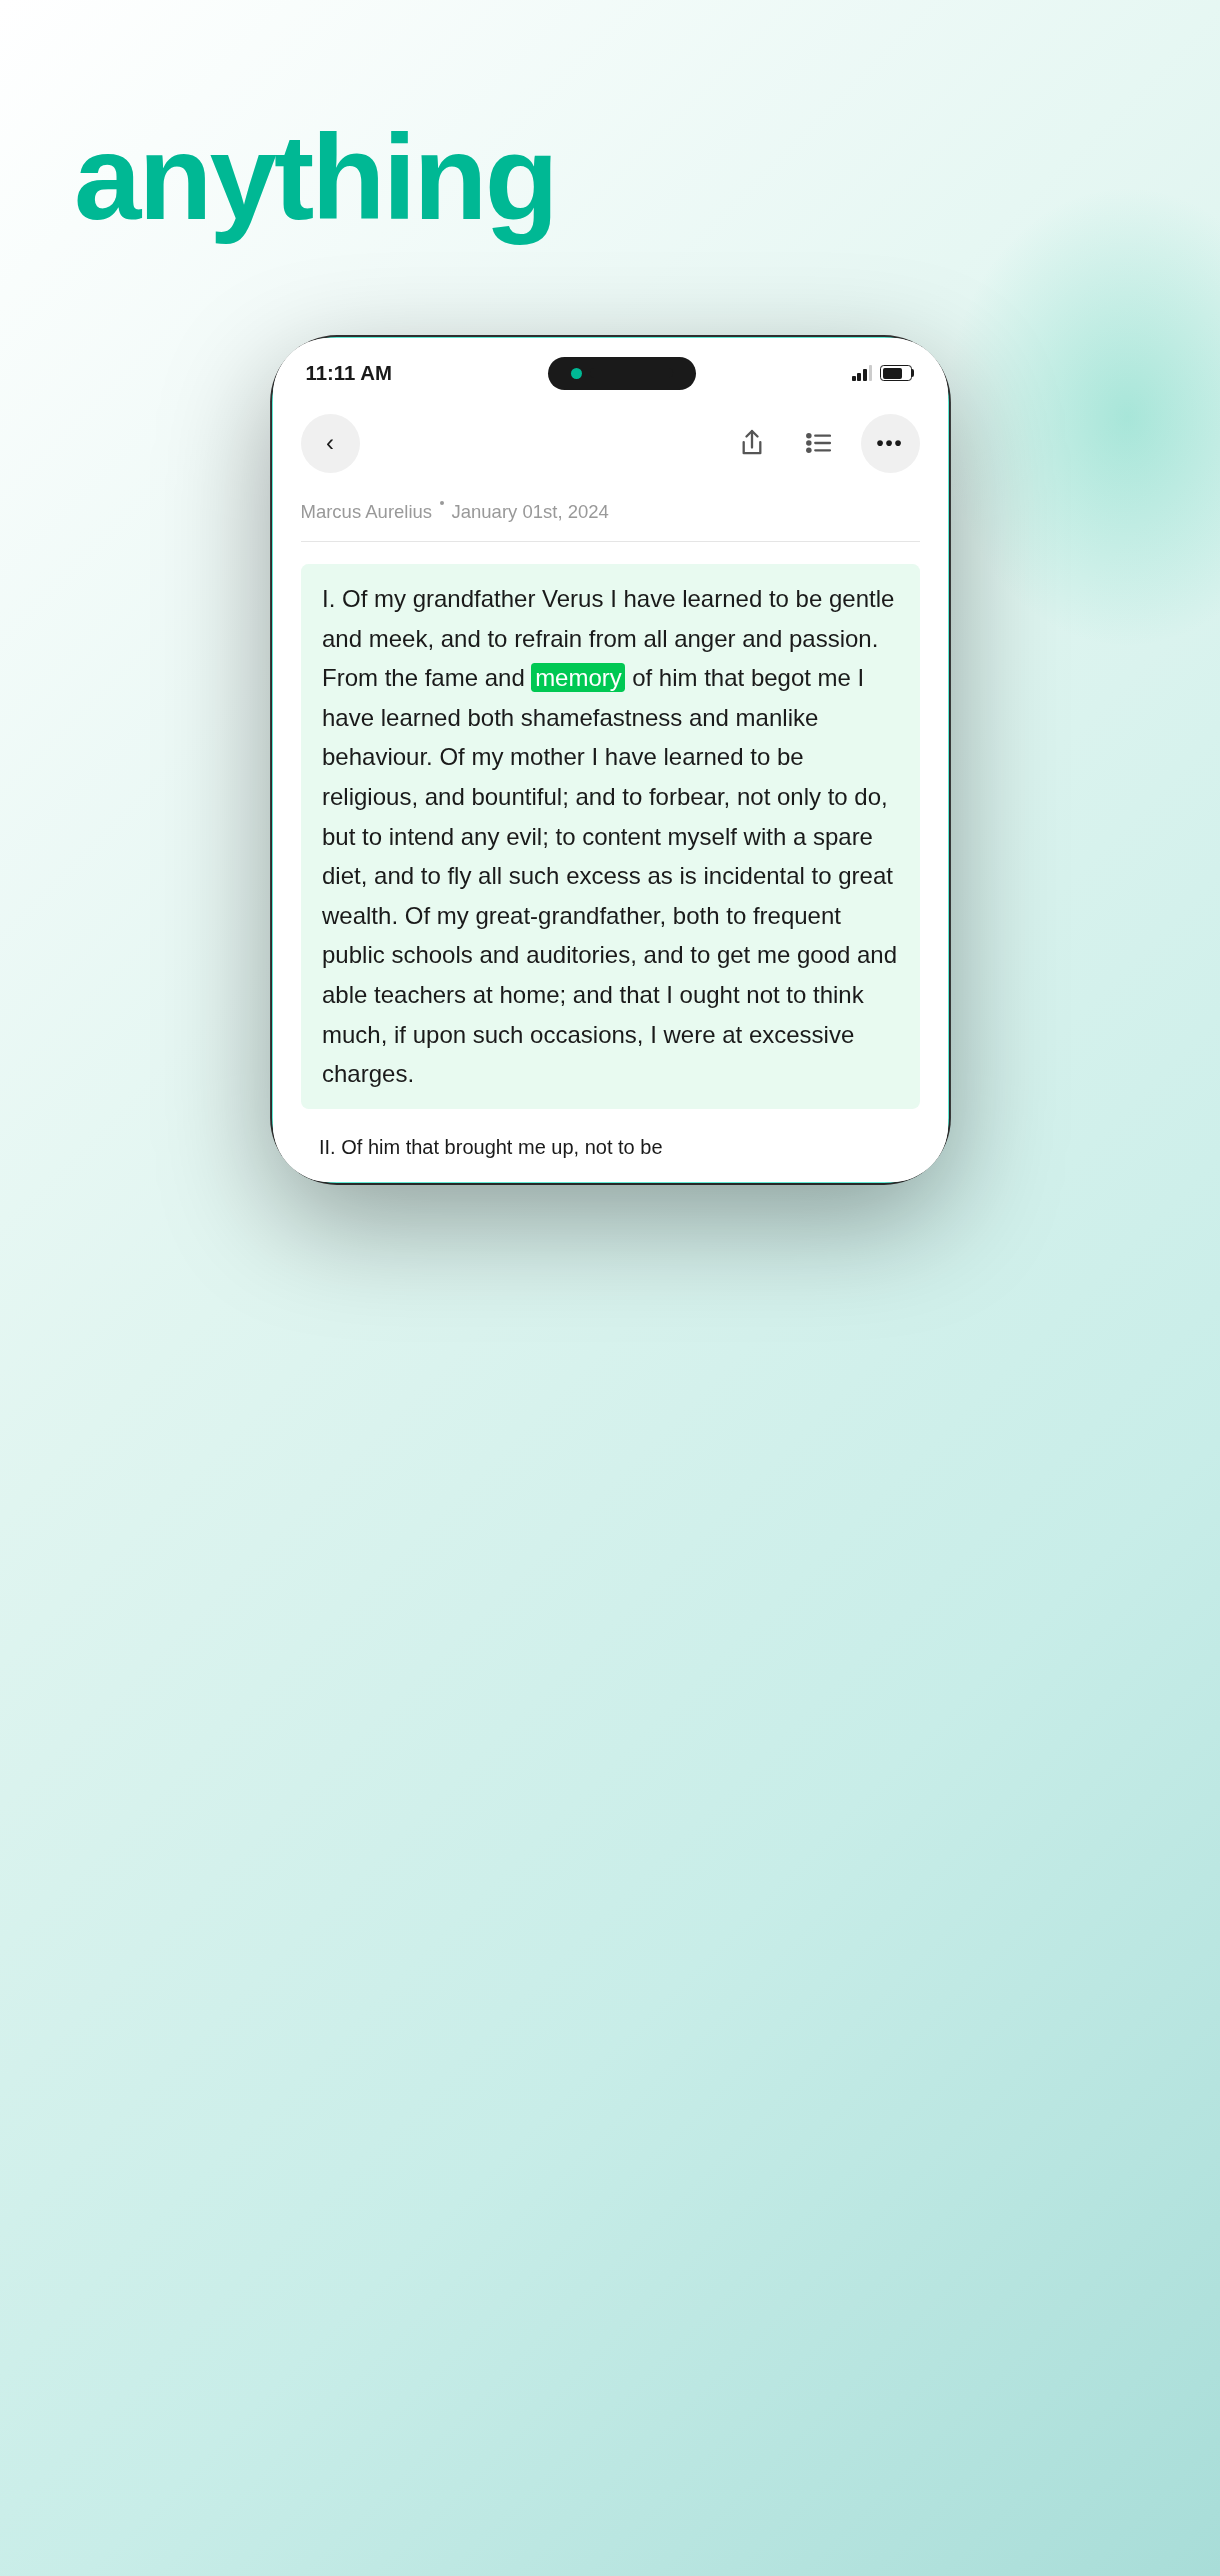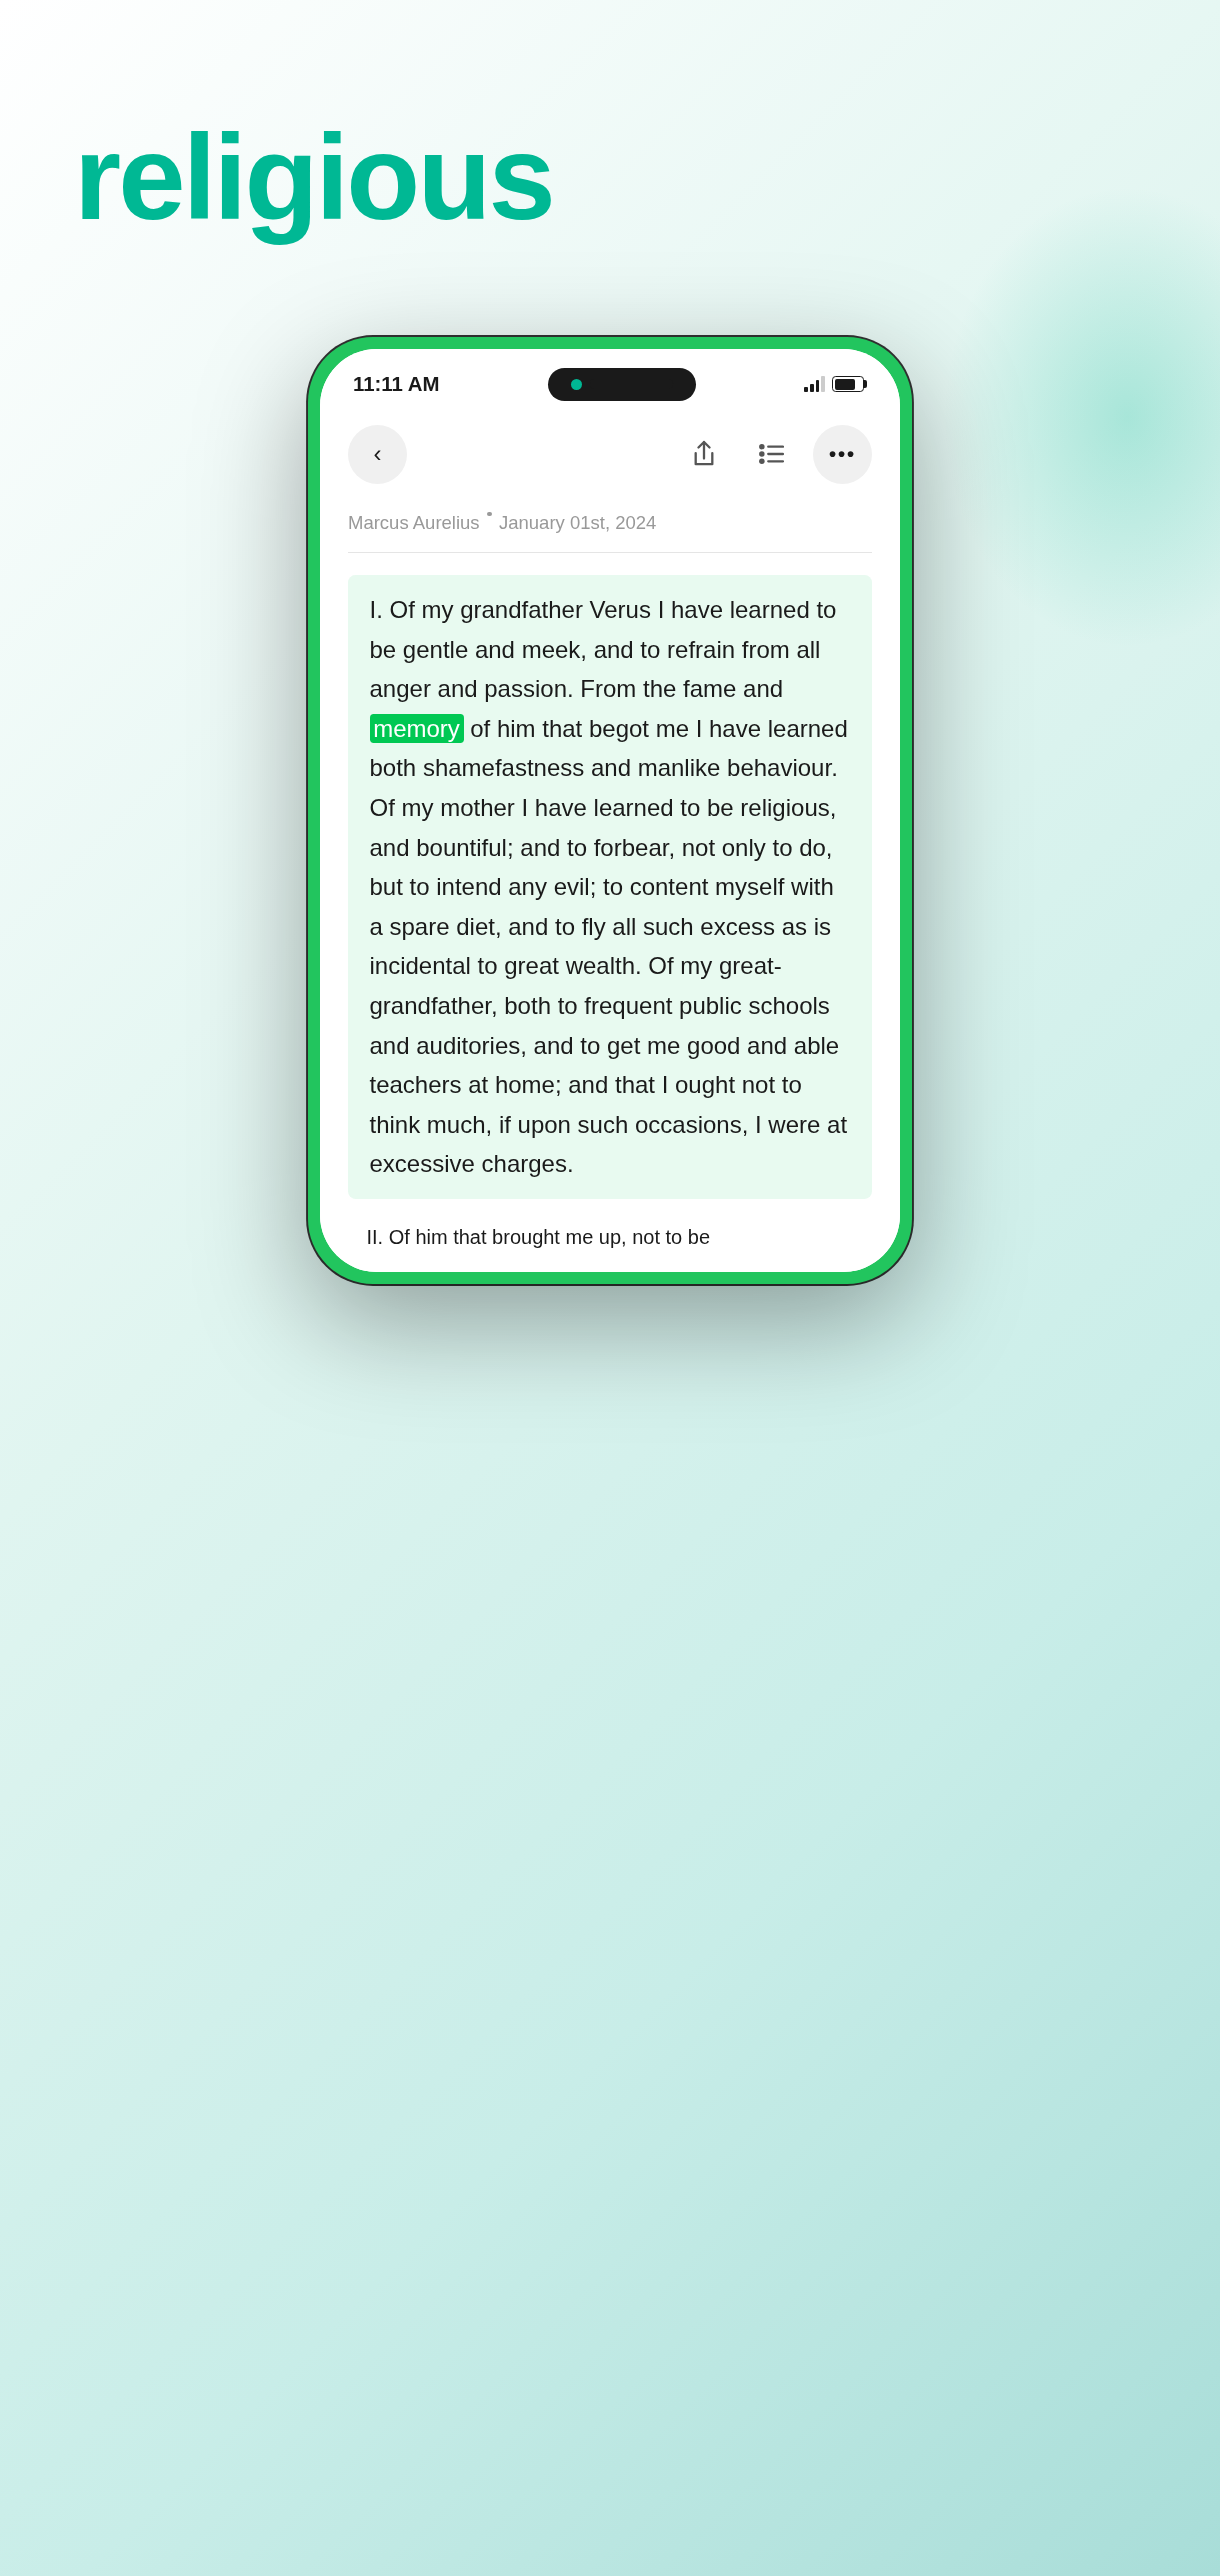--- a/index.html
+++ b/index.html
@@ -38,24 +38,24 @@
       letter-spacing: -2.8px;
     }
 
     .phone-container {
       display: flex;
       justify-content: center;
       padding: 37px 56px 0;
     }
 
     .phone-frame {
-      width: 604px;
-      background: #22c55e;
+      width: 677px;
+      background: #5eead4;
       border-radius: 65px;
-      padding: 12px;
+      padding: 1px;
       box-shadow: 0 37px 111px rgba(0,0,0,0.35), 0 0 0 1.9px #333;
       position: relative;
     }
 
     .phone-screen {
       background: #ffffff;
       border-radius: 57px;
       overflow: hidden;
       position: relative;
     }
@@ -247,21 +247,21 @@
       z-index: 0;
     }
   </style>
 </head>
 <body>
 
 <div class="bg-blob"></div>
 
 <div class="hero-section">
   <h1>
-    <div class="hero-title-line2">religious</div>
+    <div class="hero-title-line2">anything</div>
   </h1>
 </div>
 
 <div class="phone-container">
   <div class="phone-frame">
     <div class="phone-screen">
 
       <div class="status-bar">
         <span class="status-time">11:11 AM</span>
         <div class="status-notch">

